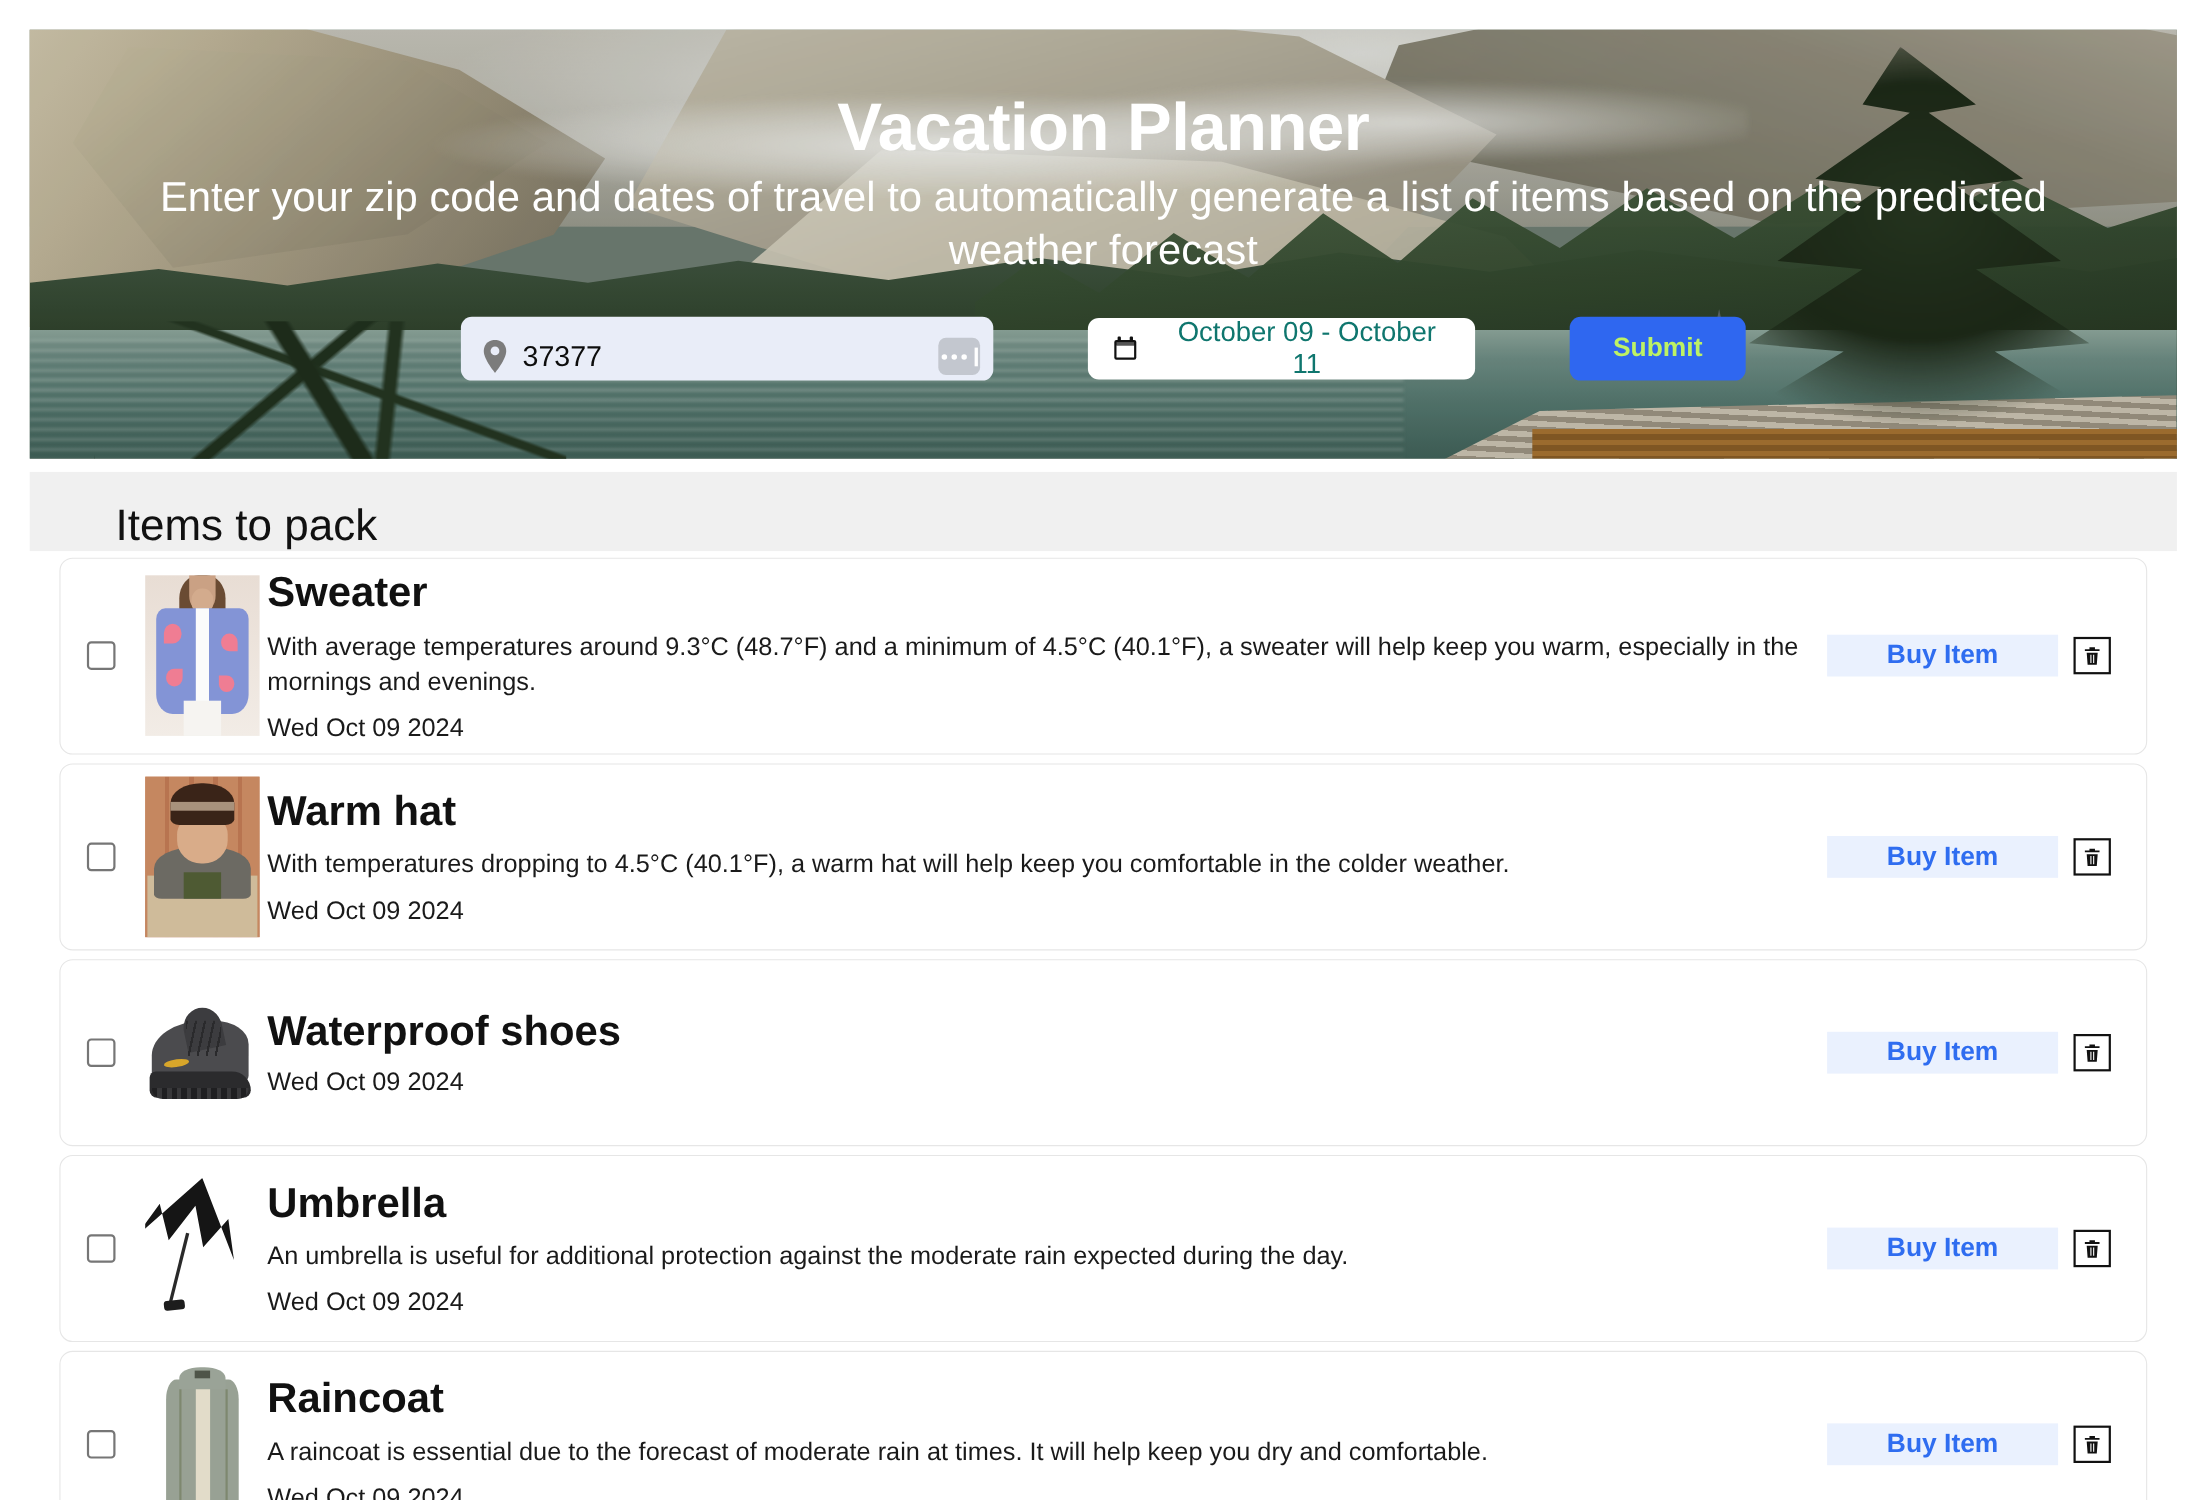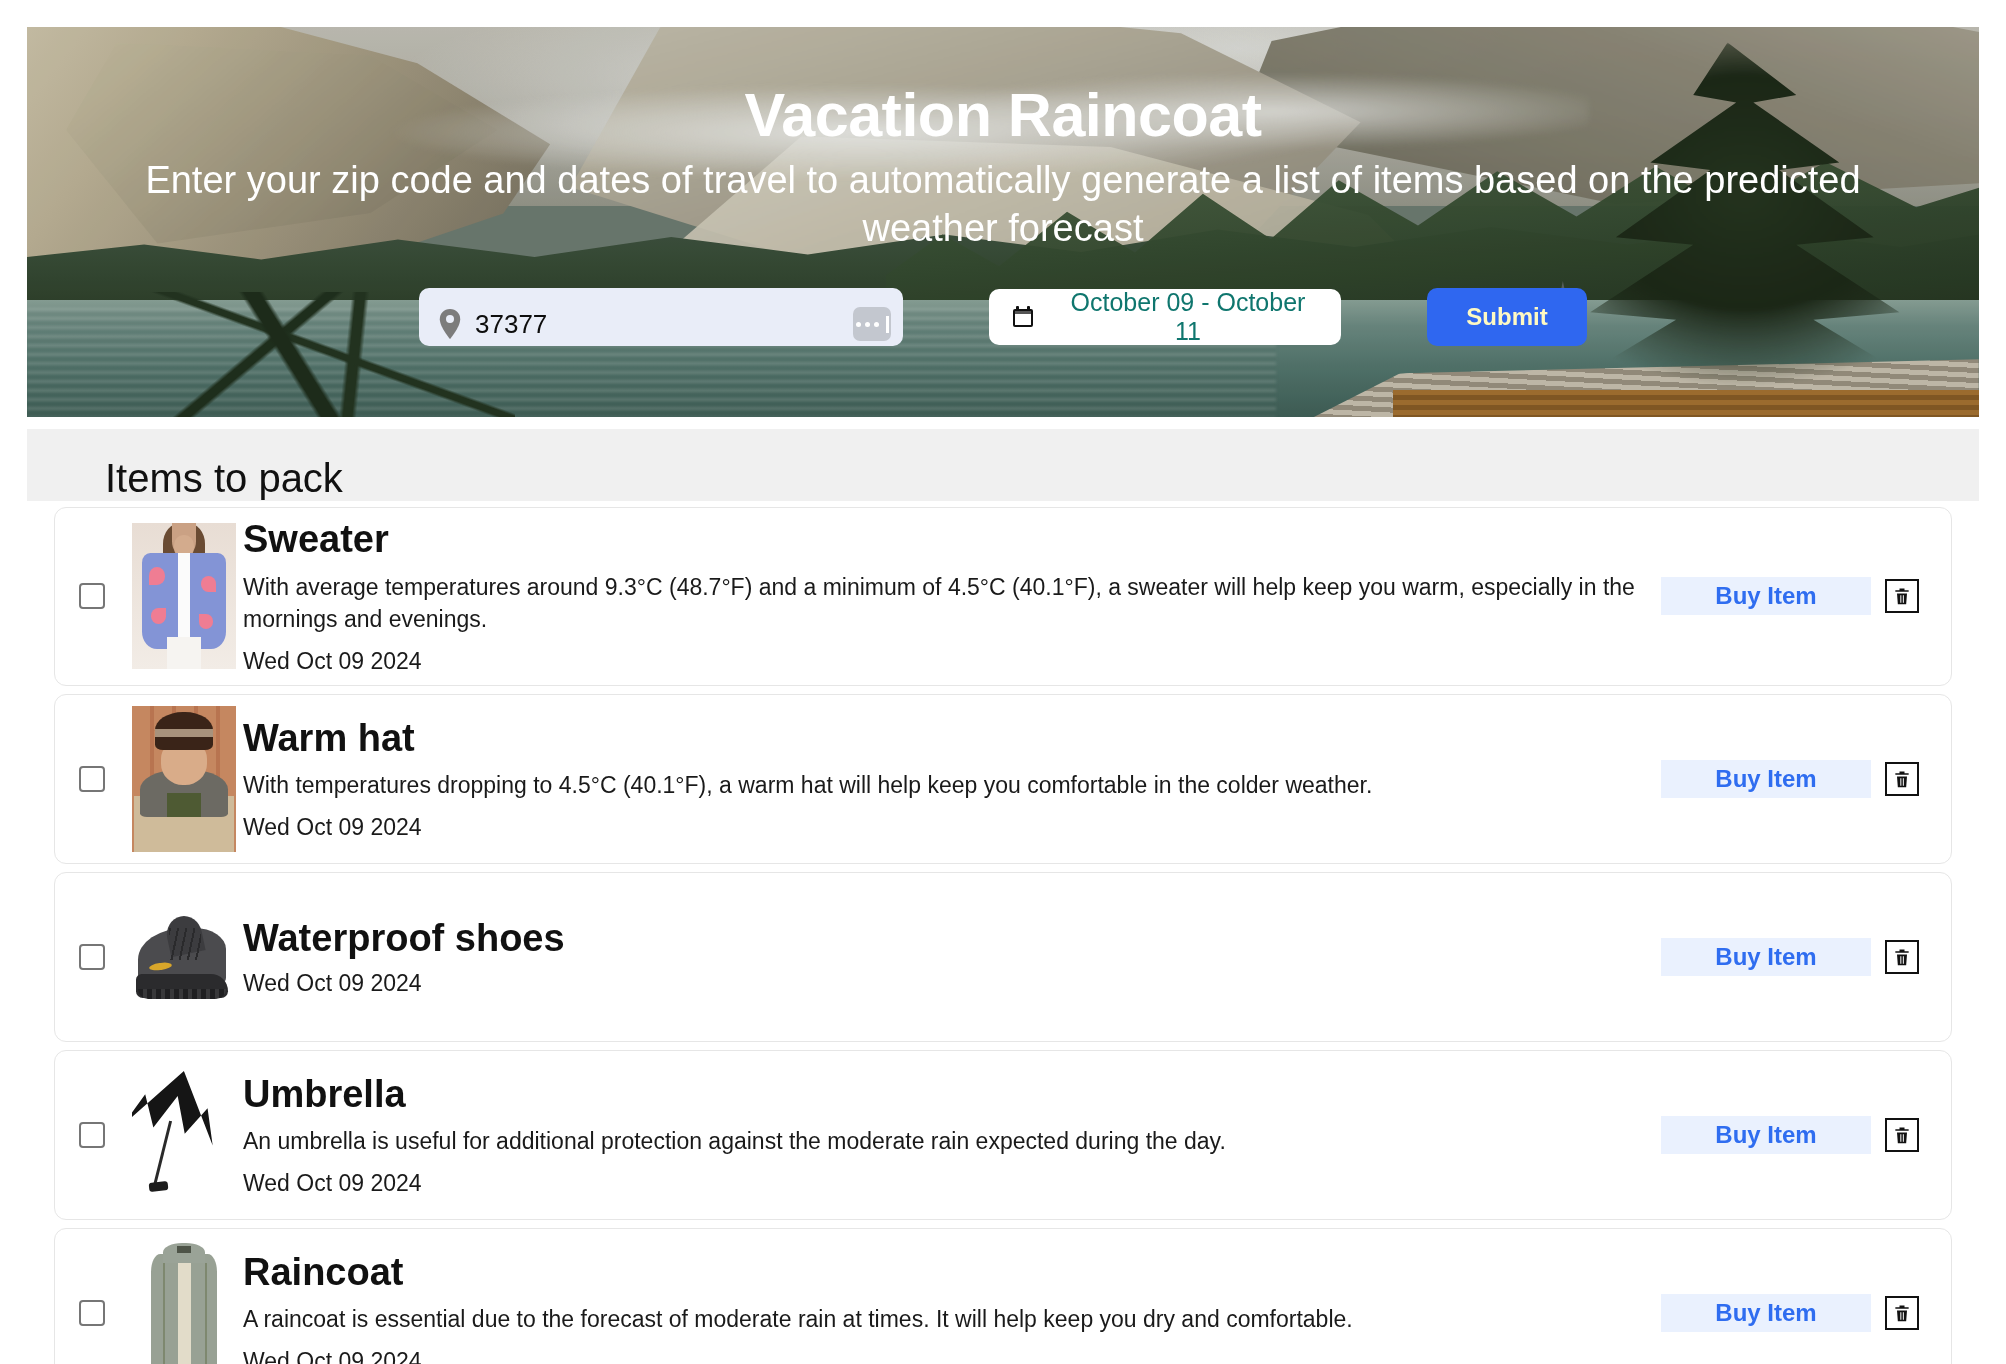--- a/index.html
+++ b/index.html
@@ -176,21 +176,21 @@
   .date-field {
     display: flex; align-items: center; gap: 22px;
     width: 352px; height: 56px;
     background: #ffffff; border-radius: 10px; padding: 0 22px;
   }
   .cal-icon { flex: 0 0 auto; width: 24px; height: 24px; }
   .date-value { font-size: 25px; color: #0f766e; text-align: center; }
 
   .submit-btn {
     width: 160px; height: 58px; border-radius: 10px;
-    background: #2f67f0; border: none; color: #fef9c3;
+    background: #2f67f0; border: none; color: #bef264;
     font-size: 24px; font-weight: 700; cursor: pointer;
     font-family: "Liberation Sans", sans-serif;
   }
 
   
   .list-wrap { margin: 12px 27px 0 27px; }
   .list-header {
     background: #f0f0f0; height: 72px;
     display: flex; align-items: flex-end; padding-left: 78px;
   }
@@ -311,21 +311,21 @@
         <div class="spire"></div>
     </div>
     <div class="hb-hut-roof"></div>
     <div class="hb-hut-wall"></div>
     <div class="hb-bigtree"></div>
     <div class="hb-branch"></div>
     <div class="hero-tint"></div>
   </div>
 
   <div class="hero-content">
-    <h1 class="hero-title">Vacation Raincoat</h1>
+    <h1 class="hero-title">Vacation Planner</h1>
     <p class="hero-sub">Enter your zip code and dates of travel to automatically generate a list of items based on the predicted weather forecast</p>
 
     <div class="hero-form">
 
       <div class="zip-field">
         <span class="pin-icon">
           <svg viewBox="0 0 22 30" width="22" height="30">
             <path d="M11 0C5 0 0.8 4.3 0.8 10.2 0.8 18 11 30 11 30S21.2 18 21.2 10.2C21.2 4.3 17 0 11 0z" fill="#7c7c7c"></path>
             <circle cx="11" cy="10" r="4" fill="#e9edf8"></circle>
           </svg>

